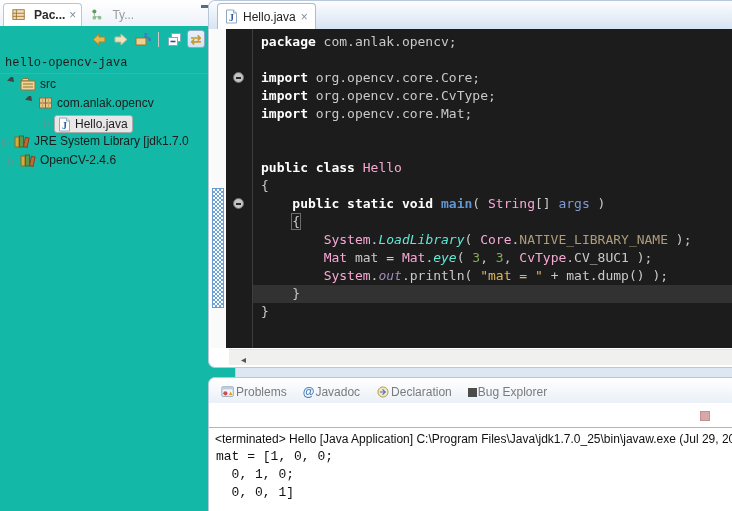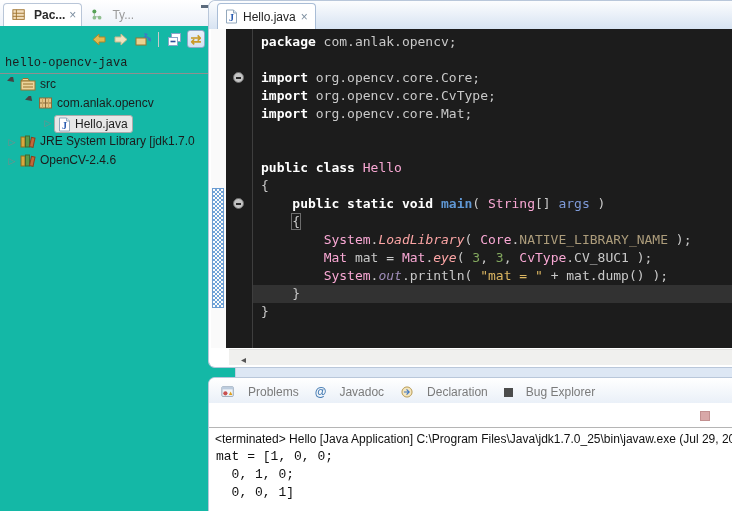--- a/index.html
+++ b/index.html
@@ -65,34 +65,34 @@
   .code-line { min-height:18px; }
   .code-line.current { background:#323232; margin-left:-8px; padding-left:8px; }
   .tk-k { color:#ffffff; font-weight:bold; }
   .tk-d { color:#c9c9c9; }
   .tk-t { color:#f9a8d4; }
   .tk-m { color:#5f97d4; font-weight:bold; }
   .tk-p { color:#7e9ad8;margin-top:22px; }
   .tk-n { color:#83a85e; }
   .tk-s { color:#dcb661; }
   .tk-c { color:#ac9c7b; }
-  .tk-i { color:#fca5a5; font-style:italic; }
+  .tk-i { color:#5eead4; font-style:italic; }
   .tk-u { color:#9e8cb8; font-style:italic; }
   .boxed { box-shadow:0 0 0 1px #6c6c6c; }
   .hscroll { position:absolute; left:20px; right:0; bottom:2px; height:16px; background:#f0f0ee;
              border-top:1px solid #e3e3e1; display:flex; align-items:center; }
   .glyph-left::before { content:"◂"; color:#555; font-size:10px; margin-left:12px; }
 
   
   .bottom-pane { position:absolute; left:208px; top:377px; width:524px; height:134px;
                  background:#fff; border:1px solid #b9c7da; border-right:none; border-bottom:none;
                  border-radius:7px 0 0 0; overflow:hidden; }
   .btab-bar { height:25px; background:linear-gradient(#ffffff,#eaf0f8); display:flex; align-items:flex-end;
               padding-left:4px; white-space:nowrap; overflow:hidden; }
-  .btab { display:inline-flex; align-items:center; gap:13px; padding:4px 8px; font-size:12px; color:#7b7b7b; flex:none; }
+  .btab { display:inline-flex; align-items:center; gap:1px; padding:4px 8px; font-size:12px; color:#7b7b7b; flex:none; }
   .btab.active { background:#fff; border:1px solid #a9bdd6; border-bottom:none; border-radius:4px 4px 0 0;
                  color:#1c1c1c; font-weight:bold; }
   .bug-sq { width:9px; height:9px; background:#4c4c4c; }
   .glyph-at::before { content:"@"; color:#4a7fb5; font-size:12px; font-weight:bold; }
   .console-area { position:relative; height:109px; }
   .terminate-btn { position:absolute; right:22px; top:8px; width:10px; height:10px;
                    background:#d8a8a8; border:1px solid #c29090; }
   .console-status { position:absolute; left:0; right:0; top:24px; border-top:1px solid #b5b5b5;
                     padding:4px 0 0 6px; font-size:12px; color:#111; white-space:nowrap; }
   .console-output { position:absolute; left:7px; top:45px; font-family:Liberation Mono, monospace;
@@ -209,21 +209,21 @@
         <span class="ticon">
           <svg width="13" height="15" viewBox="0 0 13 15">
               <path d="M1.5 1 h7 l3 3 v10 h-10z" fill="#fff" stroke="#93a8bc"></path>
               <path d="M8.5 1 v3 h3" fill="#dbe7f2" stroke="#93a8bc"></path>
               <text x="4" y="12" font-size="10" font-weight="bold" fill="#2a5cb0" font-family="Liberation Serif, serif">J</text>
             </svg>
         </span>
         <span>Hello.java</span>
       </span>
     </div>
-    <div class="trow" style="padding-left:6px">
+    <div class="trow" style="">
       <span class="tw">
           <span class="tw-closed"></span>
         </span>
       <span class="ticon">
         <svg width="16" height="14" viewBox="0 0 16 14">
             <rect x="1" y="3" width="4" height="10" fill="#d8a93f" stroke="#8a6d20"></rect>
             <rect x="5.5" y="2" width="4" height="11" fill="#5a9a4a" stroke="#3c6b30"></rect>
             <rect x="10.5" y="3.5" width="3.6" height="9.5" fill="#c4683a" stroke="#84421e" transform="rotate(12 12 8)"></rect>
           </svg>
       </span>

